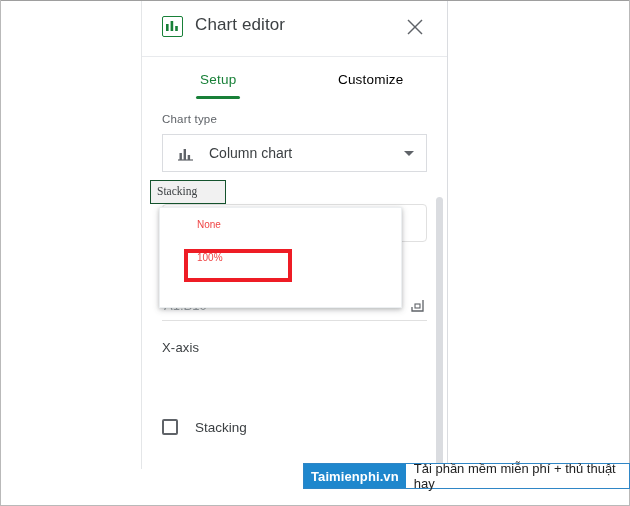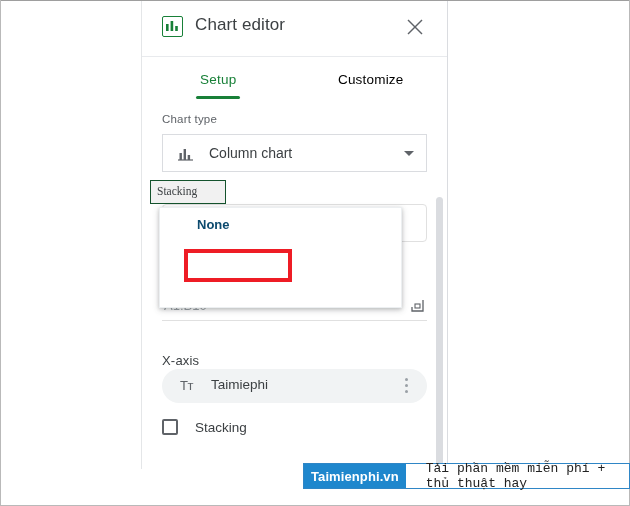--- a/index.html
+++ b/index.html
@@ -240,21 +240,21 @@
     right: 2px;
     top: 3px;
     width: 15px;
     height: 15px;
     cursor: pointer;
   }
 
   
   #x-axis-label {
     left: 20px;
-    top: 254px;
+    top: 241px;
     font-size: 13px;
     color: #3c4043;
   }
   #x-axis-chip {
     position: absolute;
     left: 20px;
     top: 270px;
     width: 265px;
     height: 34px;
     background: #f1f3f4;
@@ -325,25 +325,24 @@
     background: #ffffff;
     border: 1px solid #eceff1;
     box-shadow: 0 2px 6px rgba(60,64,67,.28), 0 1px 3px rgba(60,64,67,.15);
     z-index: 40;
   }
   .menu-item {
     position: relative;
     height: 33px;
     line-height: 33px;
     padding-left: 37px;
-    font-size: 13px;
-    color: #0c4a6e;
-    cursor: pointer;
-    box-sizing: border-box;
-    font-weight: bold;
+    font-size: 10px;
+    color: #ef4444;
+    cursor: pointer;
+    box-sizing: border-box;
   }
 
   
   #standard-highlight {
     position: absolute;
     left: 24px;
     top: 41px;
     width: 108px;
     height: 33px;
     border: 4px solid #ee1c25;
@@ -384,24 +383,23 @@
     padding: 4px 7px;
     display: flex;
     align-items: center;
     font-weight: 600;
     letter-spacing: .1px;
   }
   #wm-text {
     background: #ffffff;
     color: #222;
     font-size: 13px;
-    padding: 0 20px;
+    padding: 0 8px;
     display: flex;
     align-items: center;
-    font-family: Liberation Mono, monospace;
   }
 </style>
 </head>
 <body>
 
 <div id="page">
   <div class="page-border-top"></div>
   <div class="page-border-left"></div>
   <div class="page-border-right"></div>
   <div class="page-border-bottom"></div>
@@ -458,37 +456,29 @@
         <span id="data-range-value">A1:B10</span>
         <span id="grid-select-icon">
           <svg width="15" height="15" viewBox="0 0 15 15">
             <path d="M2 9 L2 13 L13 13 L13 2" fill="none" stroke="#5f6368" stroke-width="1.3"></path>
             <rect x="5" y="6" width="5" height="4" fill="none" stroke="#5f6368" stroke-width="1.1"></rect>
           </svg>
         </span>
       </div>
 
       <div class="field-label" id="x-axis-label">X-axis</div>
-      <div id="x-axis-chip">
-        <span class="chip-type-icon">Tт</span>
-        <span class="chip-text">Taimiephi</span>
-        <span class="chip-menu">
-            <i></i>
-            <i></i>
-            <i></i>
-          </span>
-      </div>
 
       <div id="aggregate-row">
         <span class="checkbox"></span>
         <span id="aggregate-label">Stacking</span>
       </div>
 
       <div id="stacking-menu">
         <div class="menu-item">None</div>
+        <div class="menu-item">100%</div>
         <div id="standard-highlight"></div>
       </div>
 
       <div id="panel-scrollbar"></div>
     </div>
   </div>
 
   <div id="watermark">
     <div id="wm-brand">Taimienphi.vn</div>
     <div id="wm-text">Tải phần mềm miễn phí + thủ thuật hay</div>

